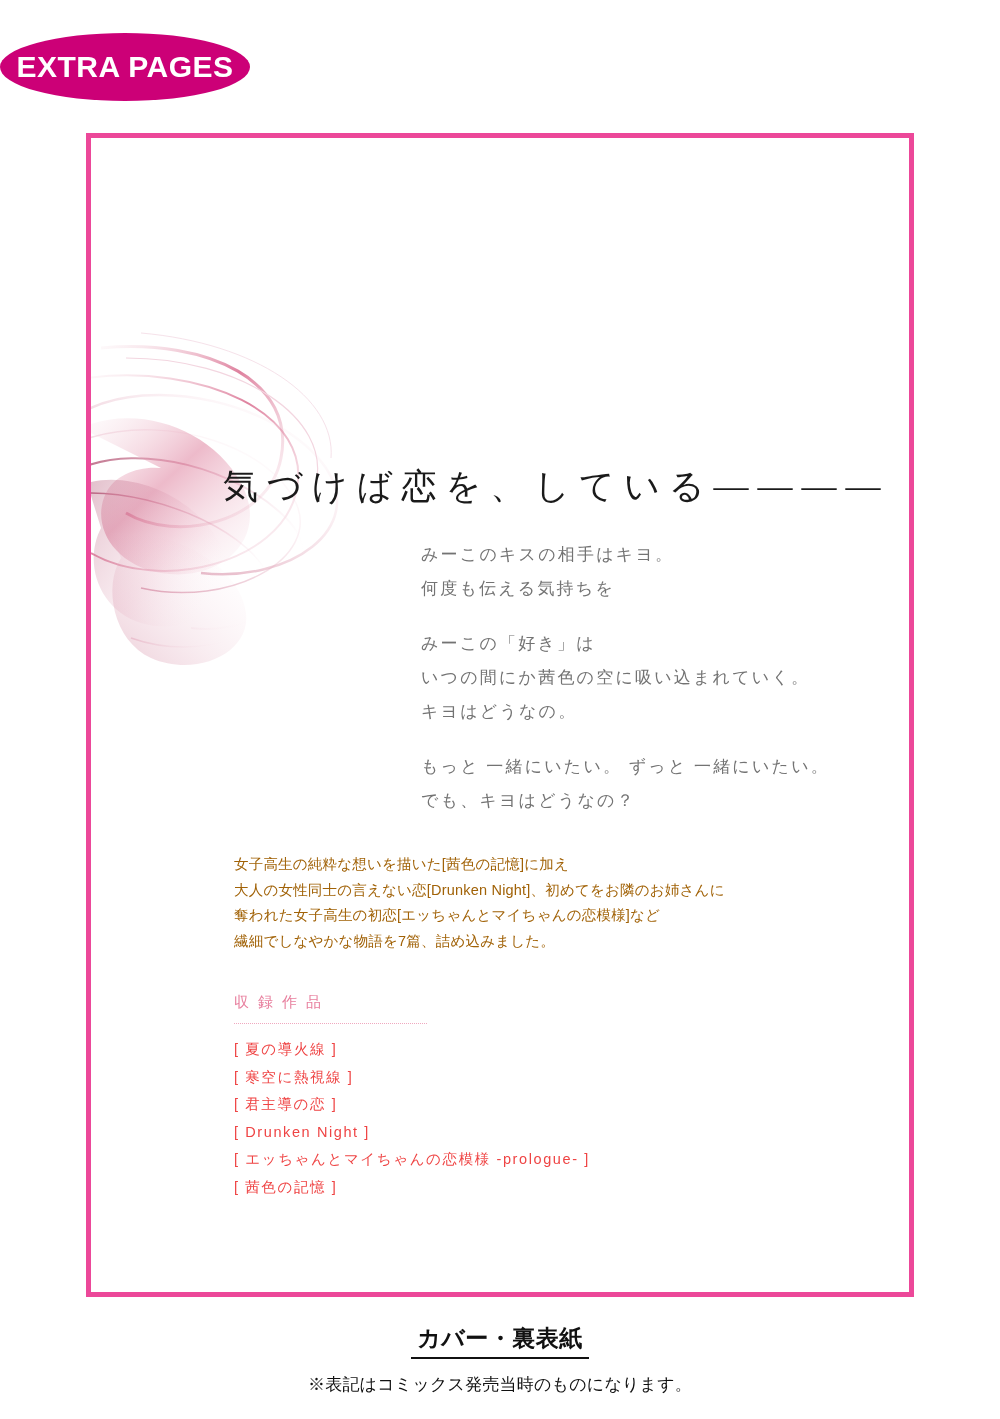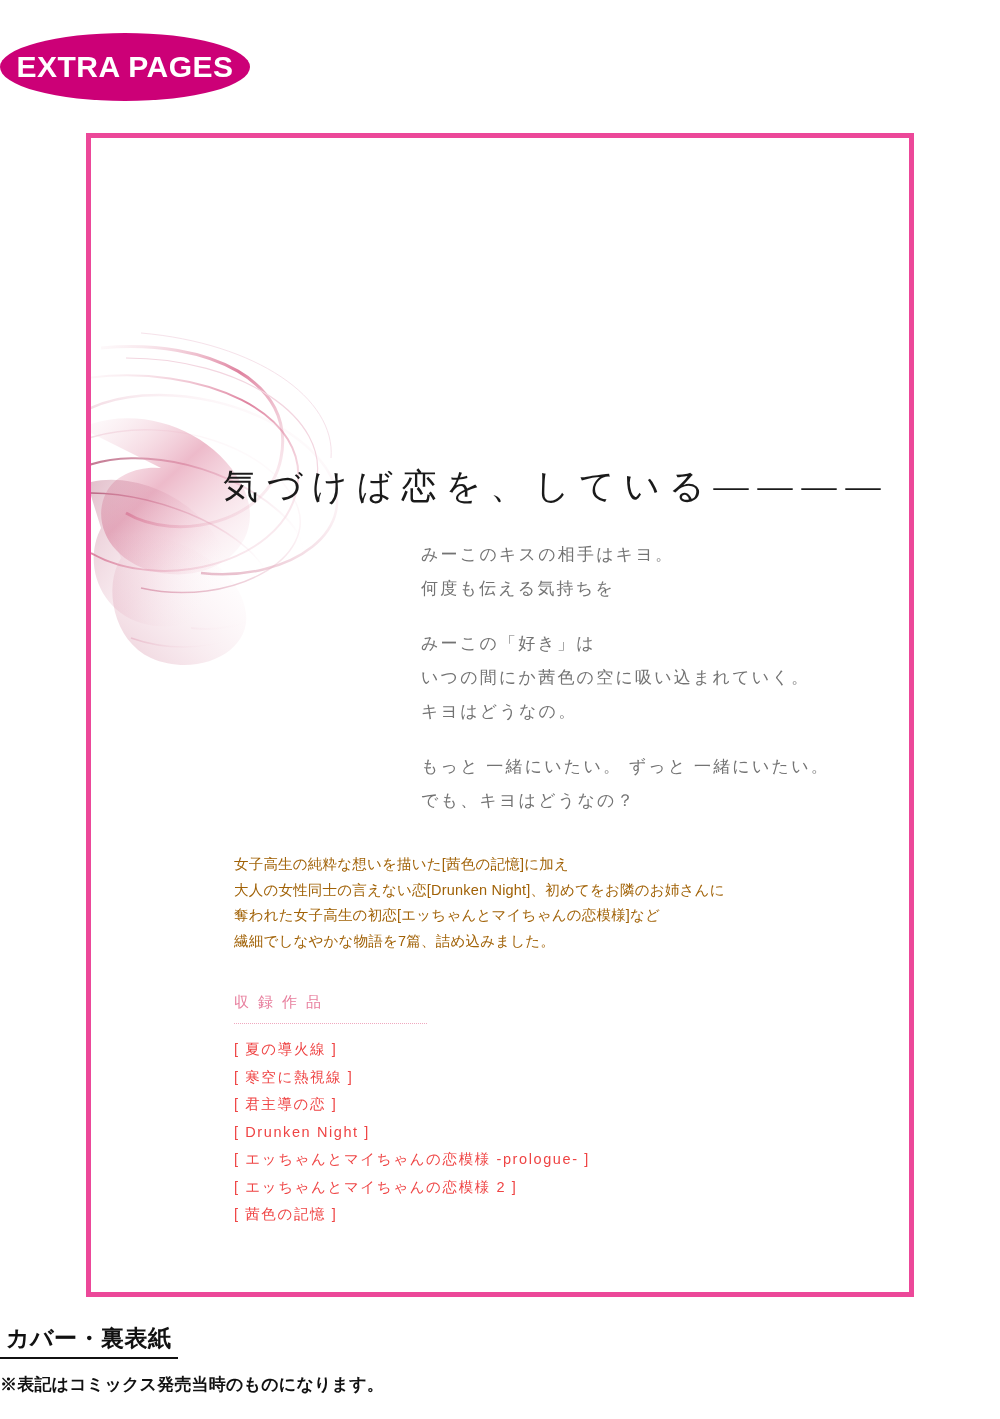--- a/index.html
+++ b/index.html
@@ -143,36 +143,37 @@
     line-height: 27.5px;
     white-space: nowrap;
   }
 
   
   #footer {
     position: absolute;
     left: 0;
     top: 1323px;
     width: 1000px;
+    text-align: center;
   }
   #footer-caption {
     display: inline-block;
     font-family: "Liberation Sans", sans-serif;
     font-size: 23px;
     font-weight: bold;
     color: #111111;
     border-bottom: 2px solid #111111;
     padding: 0 6px 3px 6px;
     letter-spacing: 0.5px;
   }
   #footer-note {
     margin-top: 14px;
     font-family: "Liberation Sans", sans-serif;
     font-size: 17px;
-    font-weight: bold;
+    font-weight: normal;
     color: #111111;
     letter-spacing: 0.2px;
   }
 </style>
 </head>
 <body>
 
 <div id="top-banner">
   <div id="banner-ellipse">
     <span id="banner-text">EXTRA PAGES</span>
@@ -238,21 +239,20 @@
   </div>
 
   <div id="contents-heading">収録作品</div>
   <div id="contents-rule"></div>
   <ul id="contents-list">
     <li>[ 夏の導火線 ]</li>
     <li>[ 寒空に熱視線 ]</li>
     <li>[ 君主導の恋 ]</li>
     <li>[ Drunken Night ]</li>
     <li>[ エッちゃんとマイちゃんの恋模様 -prologue- ]</li>
-    <li>[ エッちゃんとマイちゃんの恋模様 2 ]</li>
     <li>[ 茜色の記憶 ]</li>
   </ul>
 </div>
 
 <div id="footer">
   <div id="footer-caption">カバー・裏表紙</div>
   <div id="footer-note">※表記はコミックス発売当時のものになります。</div>
 </div>
 
 </body></html>

